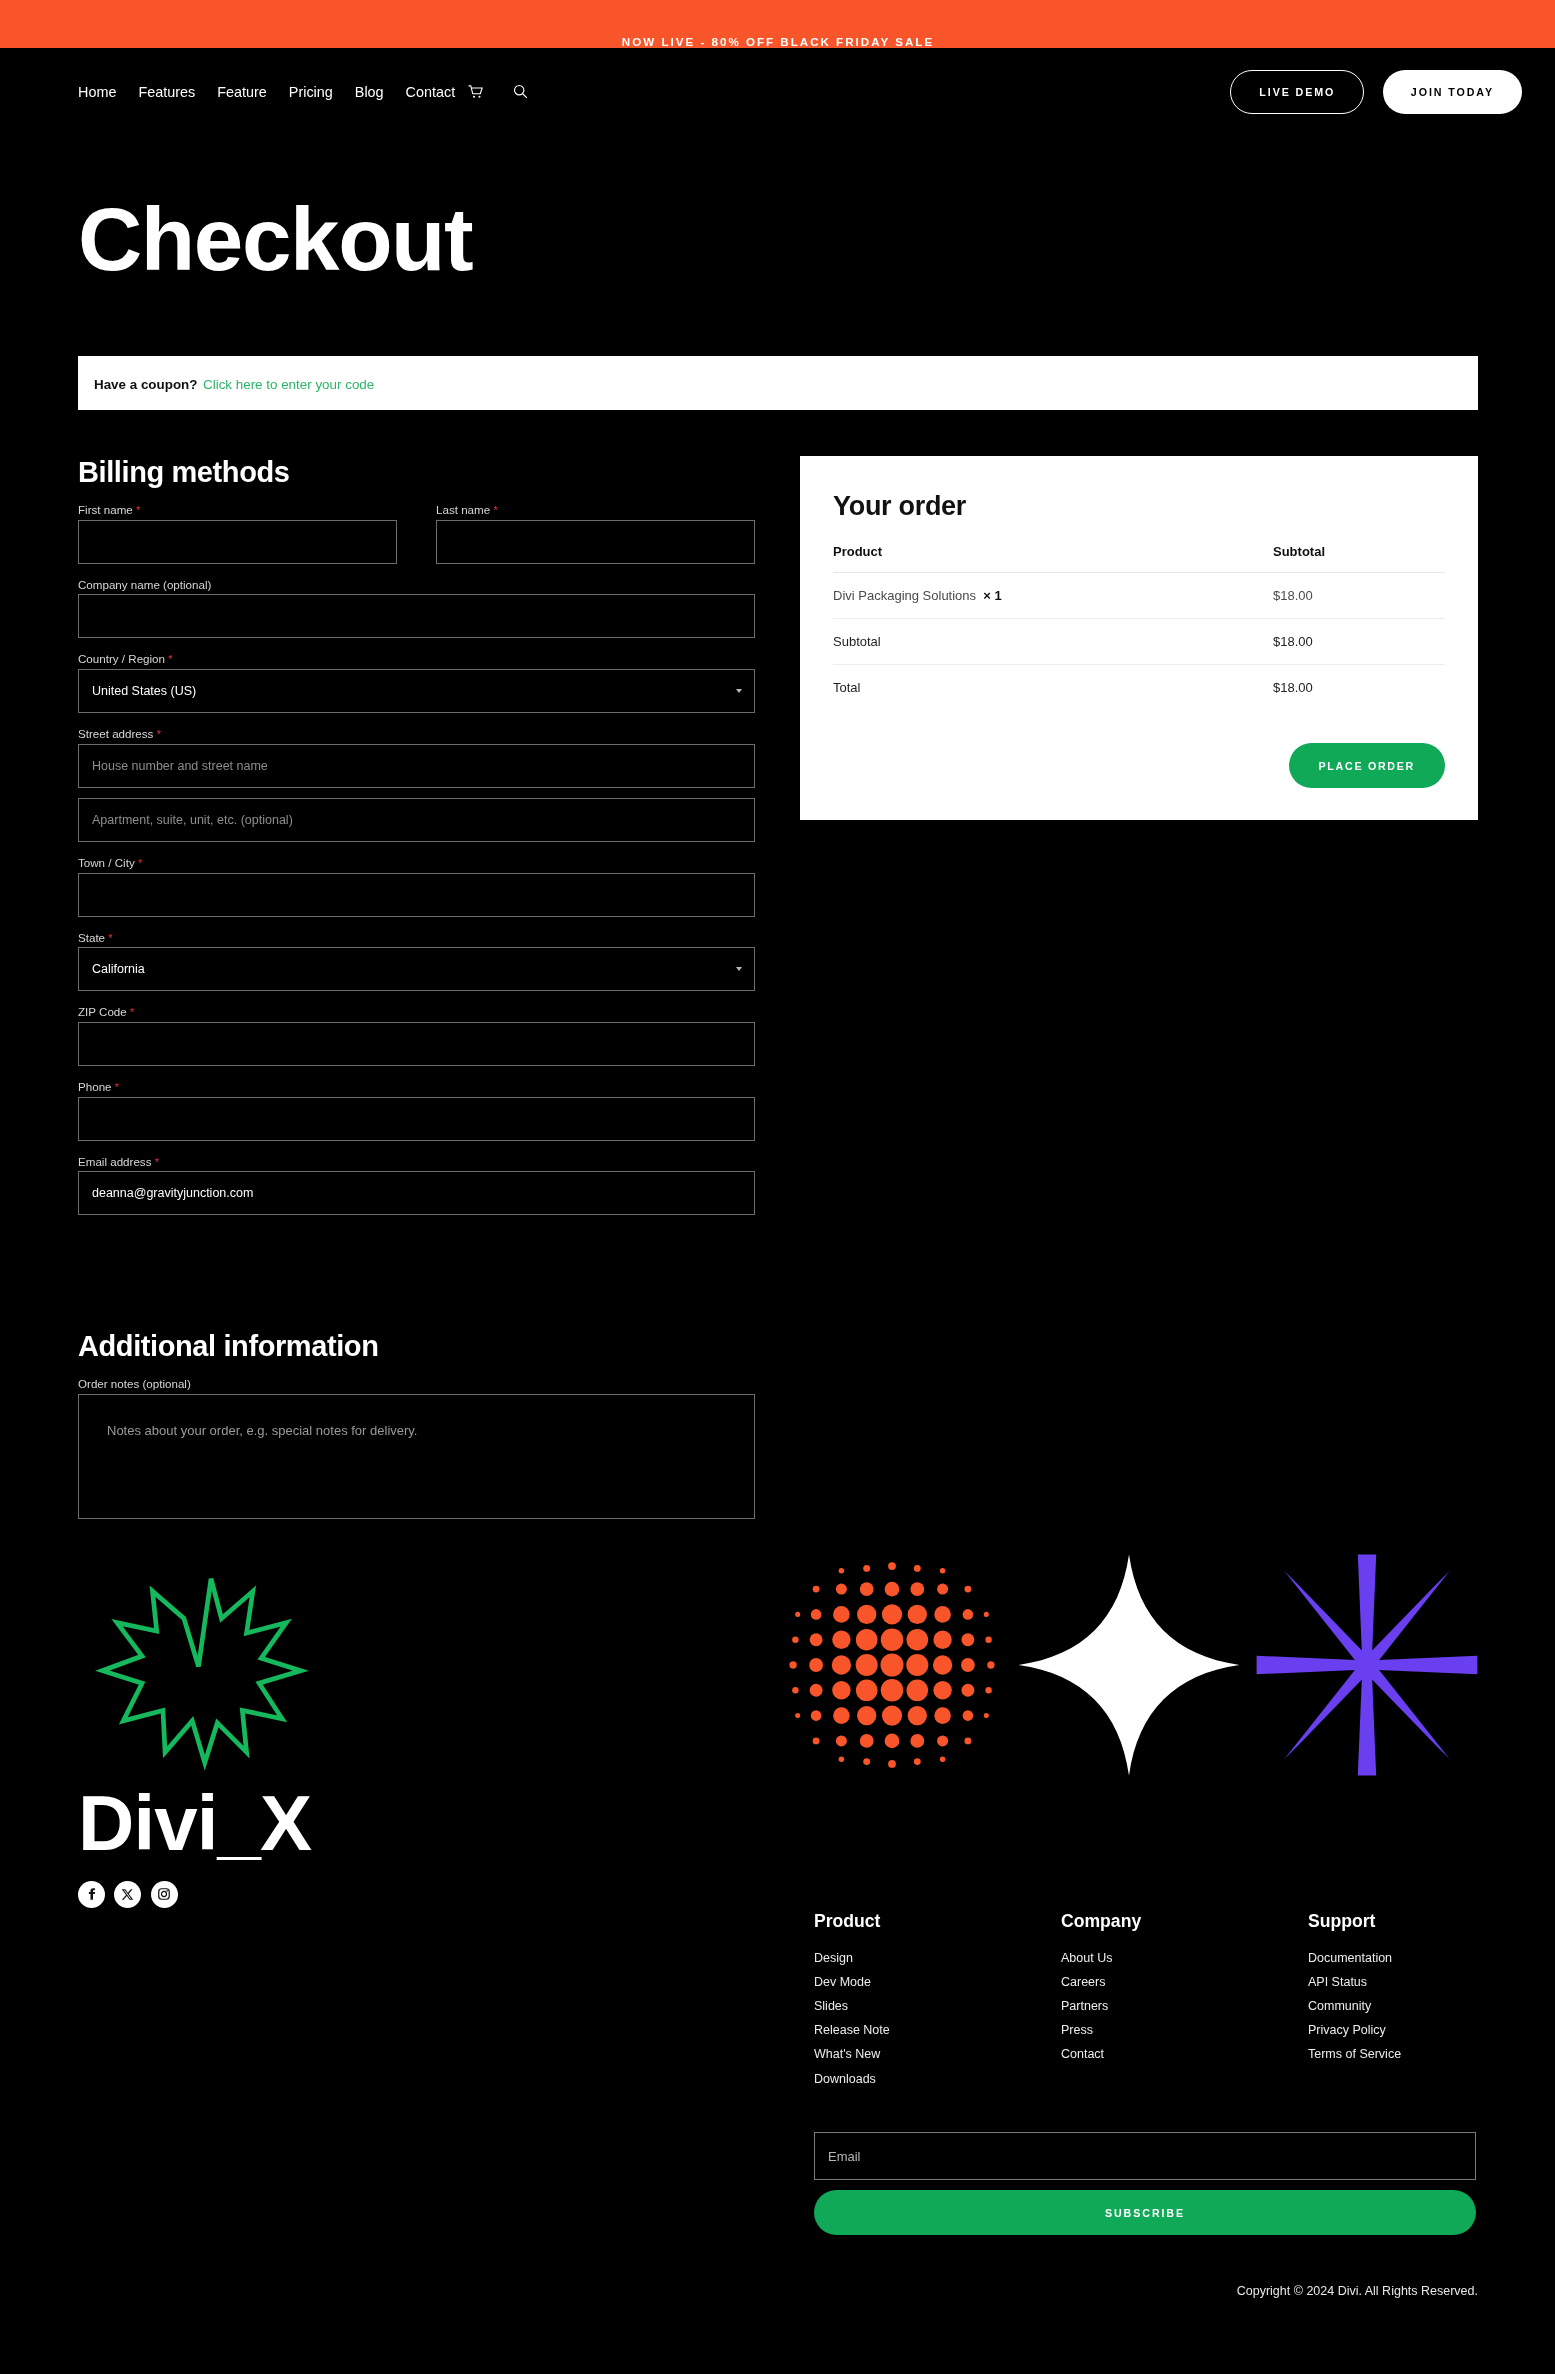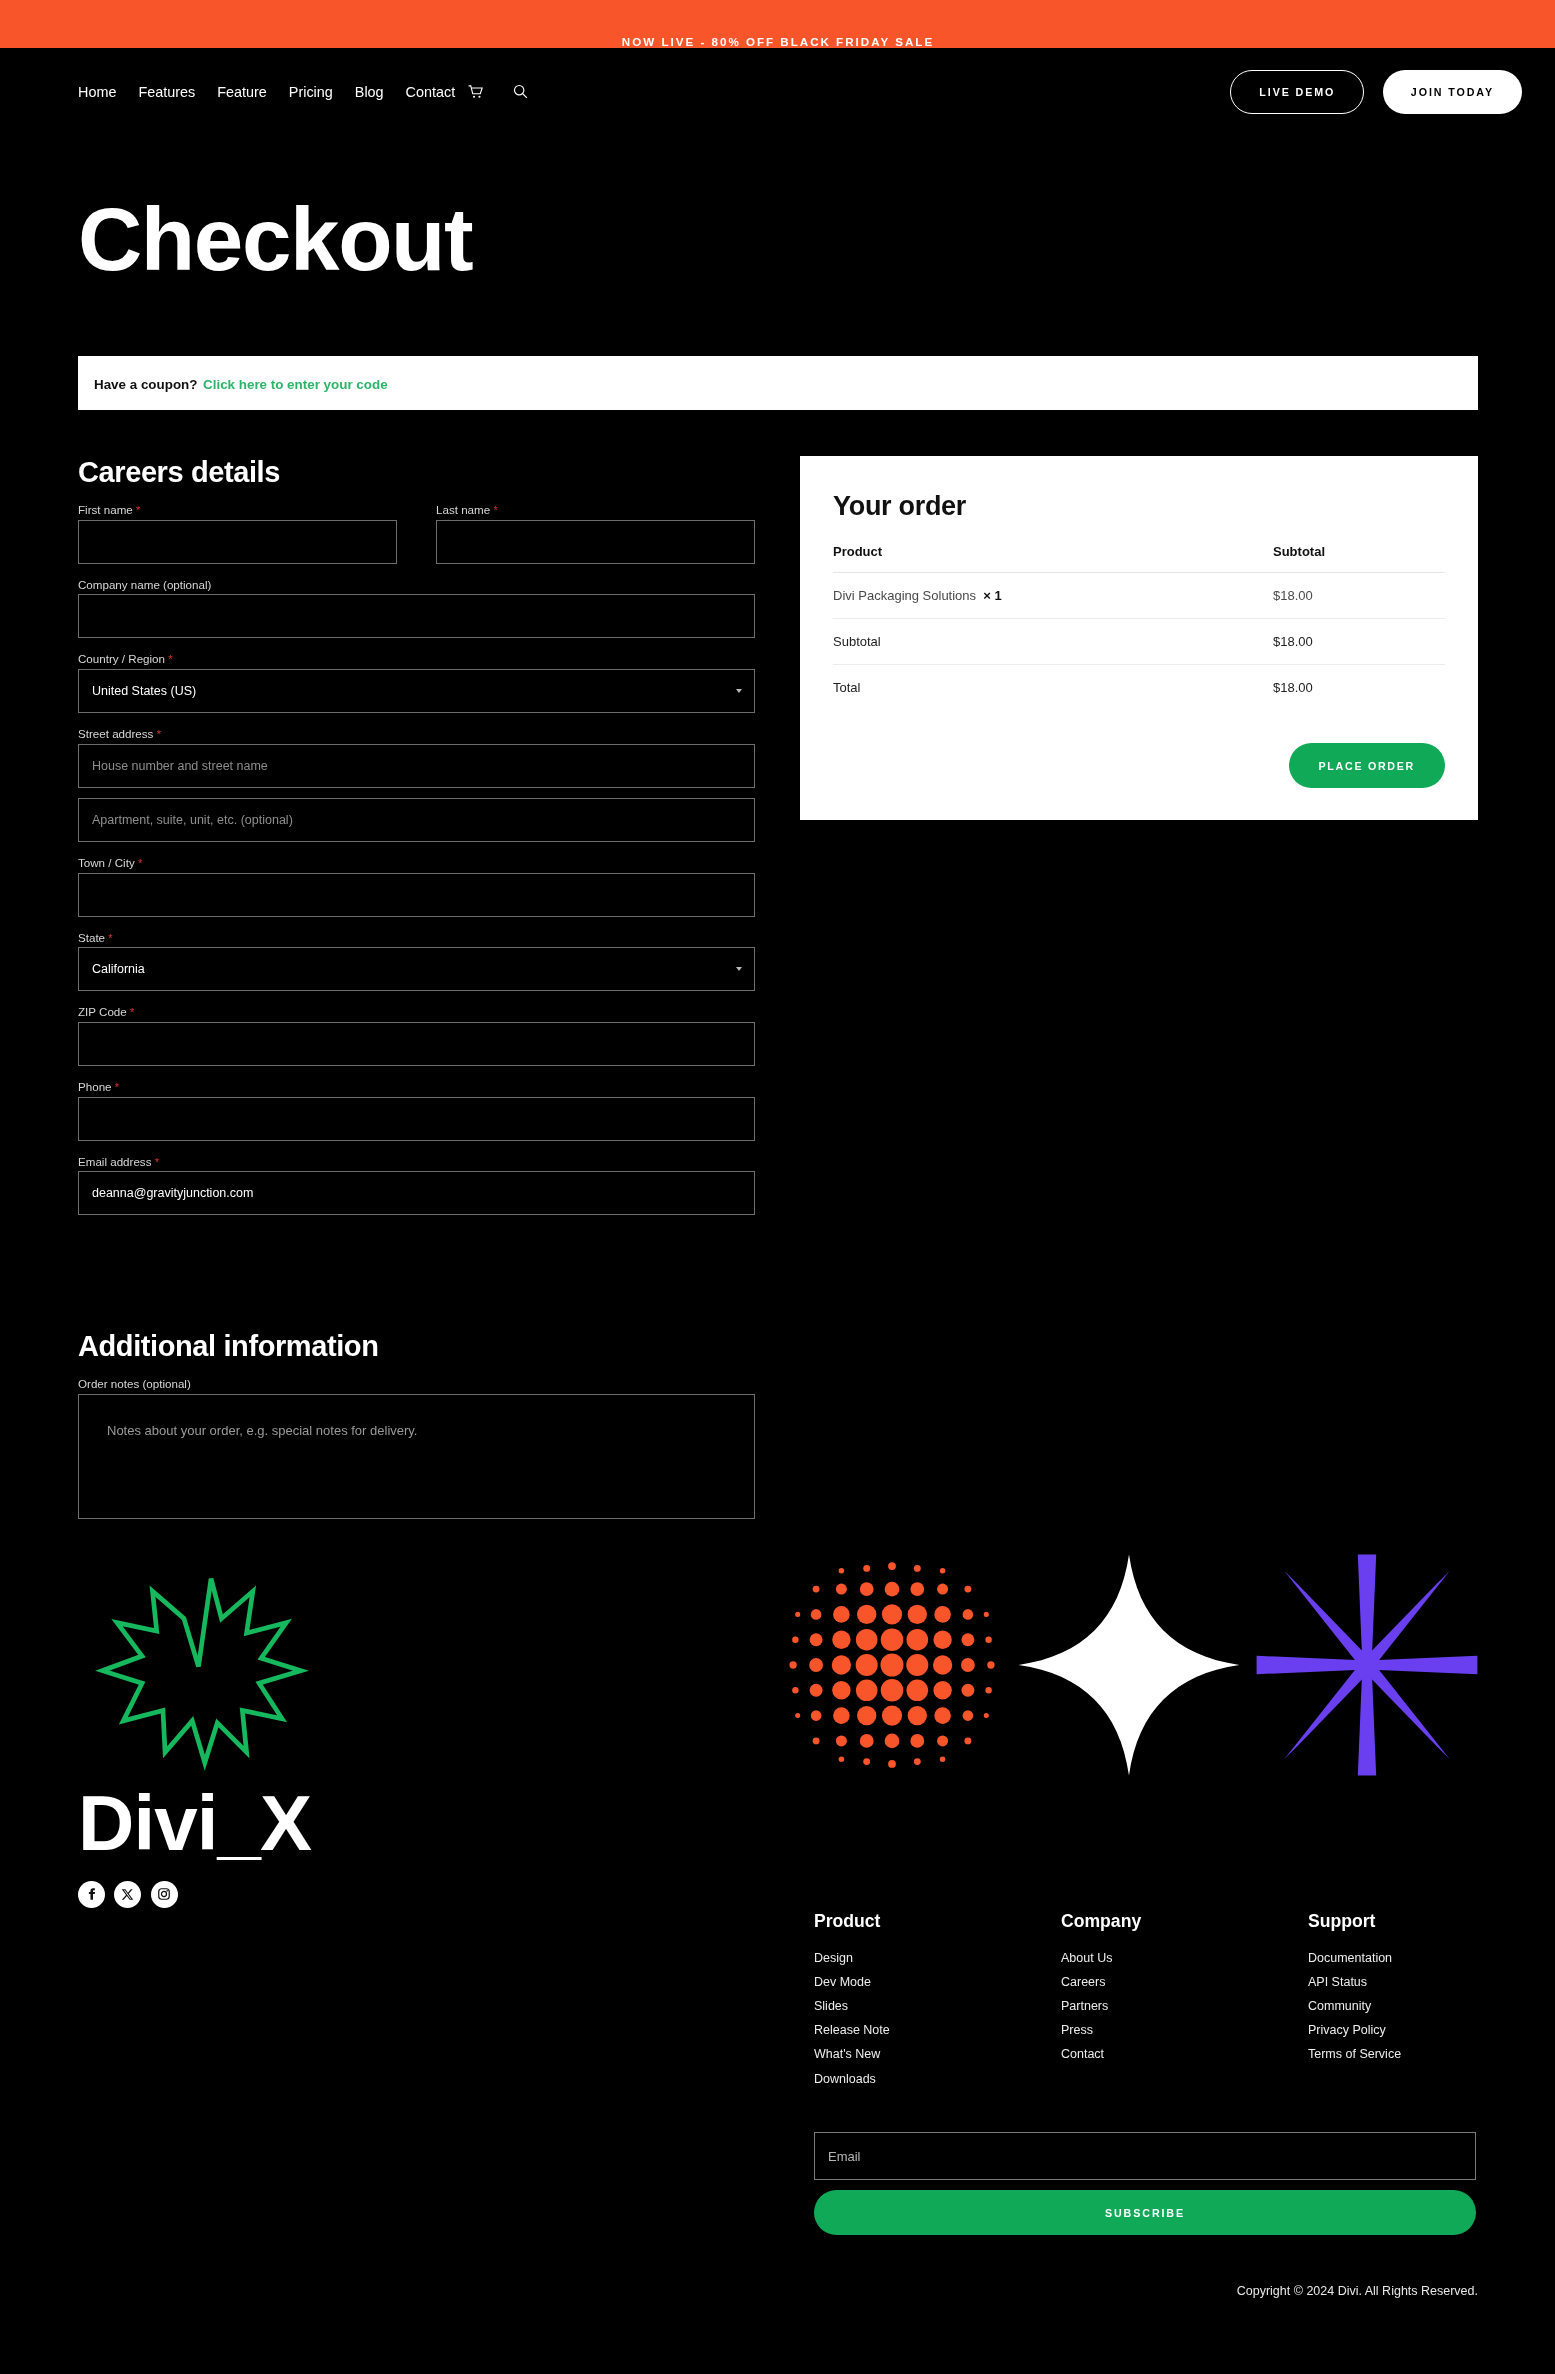--- a/index.html
+++ b/index.html
@@ -48,21 +48,21 @@
     line-height:1; color:#fff;
   }
 
   
   .coupon {
     position:absolute; left:78px; top:356px; width:1400px; height:54px;
     background:#fff; display:flex; align-items:center; padding-left:16px;
     border-top:2.8px solid #fff;
   }
   .coupon-label { color:#111; font-size:13.4px; font-weight:bold; }
-  .coupon-link { color:#2CB46A; font-size:13.4px; margin-left:5.6px; text-decoration:none; font-weight:700;}
+  .coupon-link { color:#2CB46A; font-size:13.4px; margin-left:5.6px; text-decoration:none; font-weight:400;}
 
   
   .billing { position:absolute; left:78px; top:456px; width:677px; }
   .sec-title { font-size:29px; font-weight:bold; color:#fff; letter-spacing:-0.4px; }
   .field { margin-top:14px; }
   .flabel { font-size:11.6px; color:#d7d7d7; display:block; margin-bottom:3.7px; }
   .req { color:#e03232; font-size:11px; }
   .ctrl {
     width:100%; height:44px; background:#000; border:0.9px solid #6d6d6d;
     color:#fff; font-size:12.5px; padding:0 13px;
@@ -197,21 +197,21 @@
   </div>
 
   <h1 class="hero-title">Checkout</h1>
 
   <div class="coupon">
     <span class="coupon-label">Have a coupon?</span>
     <a href="#" class="coupon-link">Click here to enter your code</a>
   </div>
 
   <div class="billing">
-    <h2 class="sec-title">Careers details</h2>
+    <h2 class="sec-title">Billing methods</h2>
 
     <div class="row2 field">
       <div>
         <label class="flabel"><span>First name</span> <span class="req">*</span></label>
         <input class="ctrl" type="text" value="" style="">
       </div>
       <div>
         <label class="flabel"><span>Last name</span> <span class="req">*</span></label>
         <input class="ctrl" type="text" value="" style="">
       </div>

